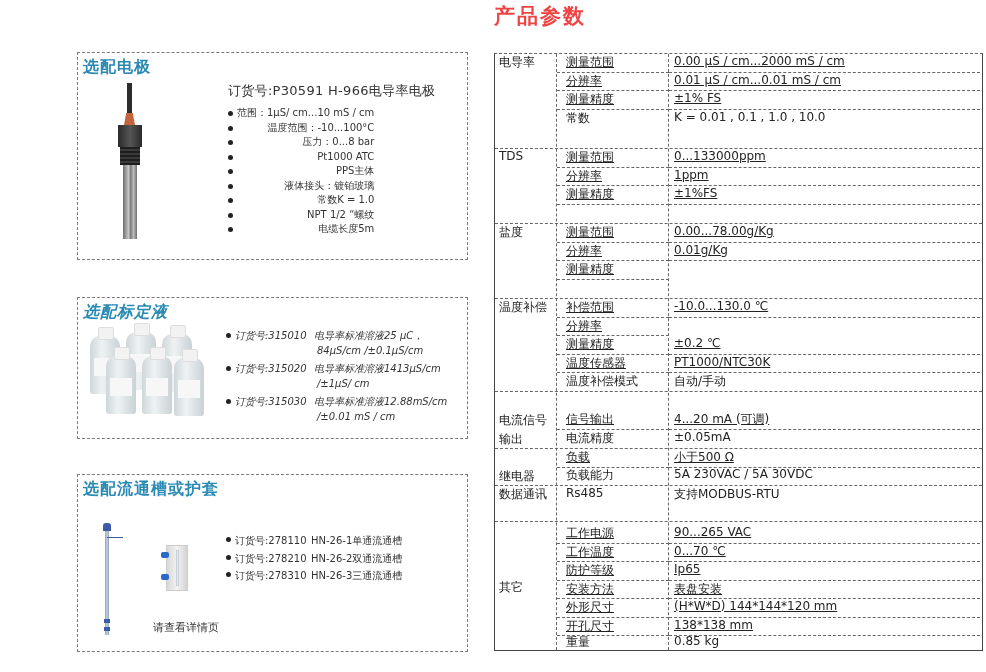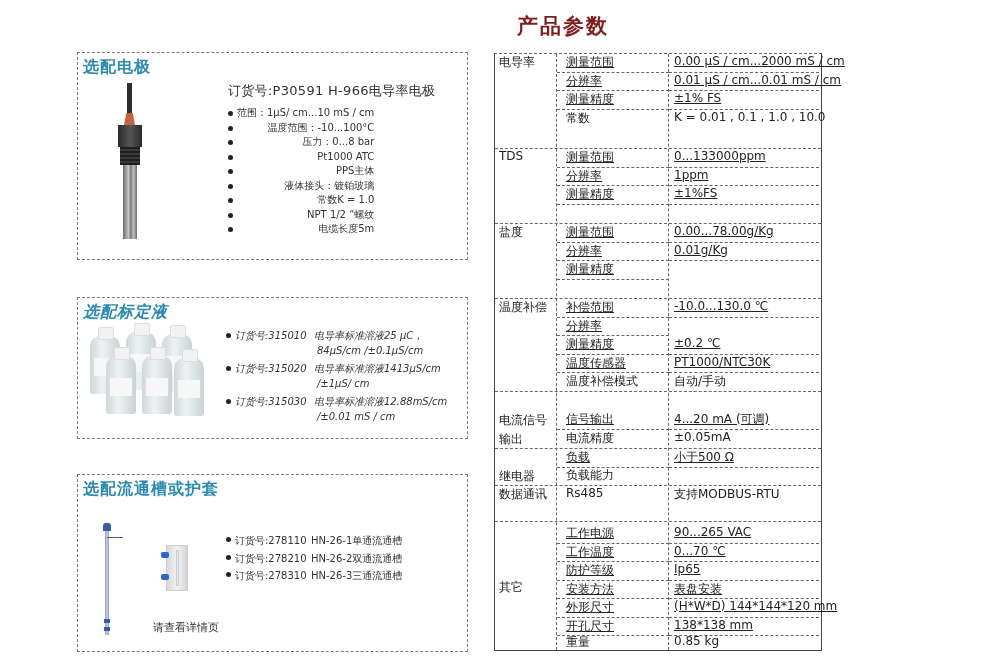--- a/index.html
+++ b/index.html
@@ -1,21 +1,21 @@
 <!DOCTYPE html>
 <html><head>
   <meta charset="utf-8">
   <style>
     * { box-sizing: border-box; margin: 0; padding: 0; }
     html, body { width: 986px; height: 672px; background: #ffffff; overflow: hidden; }
     body { position: relative; font-family: "DejaVu Sans", "Liberation Sans", sans-serif; color: #333; }
 
     .page-title {
-      position: absolute; left: 494px; top: 12px;
-      font-size: 21px; font-weight: bold; color: #7f1d1d; letter-spacing: 2px; margin-left: 23px;
+      position: absolute; left: 494px; top: 2px;
+      font-size: 21px; font-weight: bold; color: #ef4444; letter-spacing: 2px;
     }
 
     .panel {
       position: absolute; left: 77px; width: 391px;
       border: 1px dashed #7a7a7a;
     }
     .panel-heading {
       position: absolute; left: 5px; top: 4px;
       font-size: 16px; font-weight: bold; color: #2a8ab3; letter-spacing: 1px;
     }
@@ -65,21 +65,21 @@
     .fc-port { position: absolute; left: -6px; width: 8px; height: 6px; background: #2a67c9; border-radius: 2px; }
     .fc-tube { position: absolute; left: 9px; top: 4px; width: 3px; height: 36px; background: #e8eef4; border: 1px solid #c4ccd4; }
 
     .flow-list { left: 148px; top: 57px; }
     .flow-list li { line-height: 17.5px; font-size: 10px; }
     .flow-code { display: inline-block; width: 76px; }
     .details-link { position: absolute; left: 75px; top: 145px; font-size: 11px; color: #333; }
 
     
     .params-table {
-      position: absolute; left: 494px; top: 53px; width: 328px; height: 598px;
+      position: absolute; left: 494px; top: 53px; width: 489px; height: 598px;
       border: 1px solid #444; border-top: 1.5px dashed #666;
     }
     .pt-vline { position: absolute; top: 0; bottom: 0; border-left: 1px dashed #666; }
     .pt-row { position: absolute; left: 0; right: 0; height: 18.5px; font-size: 12px; color: #222; }
     .pt-row.u-sub .pt-sub, .pt-row.u-sub .pt-val { border-bottom: 1px dashed #666; text-decoration: underline; }
     .pt-sub { position: absolute; left: 62px; width: 112px; top: 0; height: 18.5px; padding-left: 9px; white-space: nowrap; }
     .pt-val { position: absolute; left: 174px; right: 2px; top: 0; height: 18.5px; padding-left: 5px; white-space: nowrap; }
     .pt-catlabel { position: absolute; left: 4px; font-size: 12px; color: #222; white-space: nowrap; }
     .pt-divider { position: absolute; left: 0; right: 0; border-top: 1px dashed #666; }
   </style>
@@ -266,20 +266,21 @@
       <div class="pt-sub">电流精度</div>
       <div class="pt-val">±0.05mA</div>
     </div>
 
   <div class="pt-row u-sub" style="top:395px">
       <div class="pt-sub">负载</div>
       <div class="pt-val">小于500 Ω</div>
     </div>
   <div class="pt-row" style="top:413px">
       <div class="pt-sub">负载能力</div>
+      <div class="pt-val"> 5A 230VAC / 5A 30VDC</div>
     </div>
 
   <div class="pt-row" style="top:432px">
       <div class="pt-sub">Rs485</div>
       <div class="pt-val">支持MODBUS-RTU</div>
     </div>
 
   <div class="pt-row u-sub" style="top:471px">
       <div class="pt-sub">工作电源</div>
       <div class="pt-val">90...265 VAC</div>

